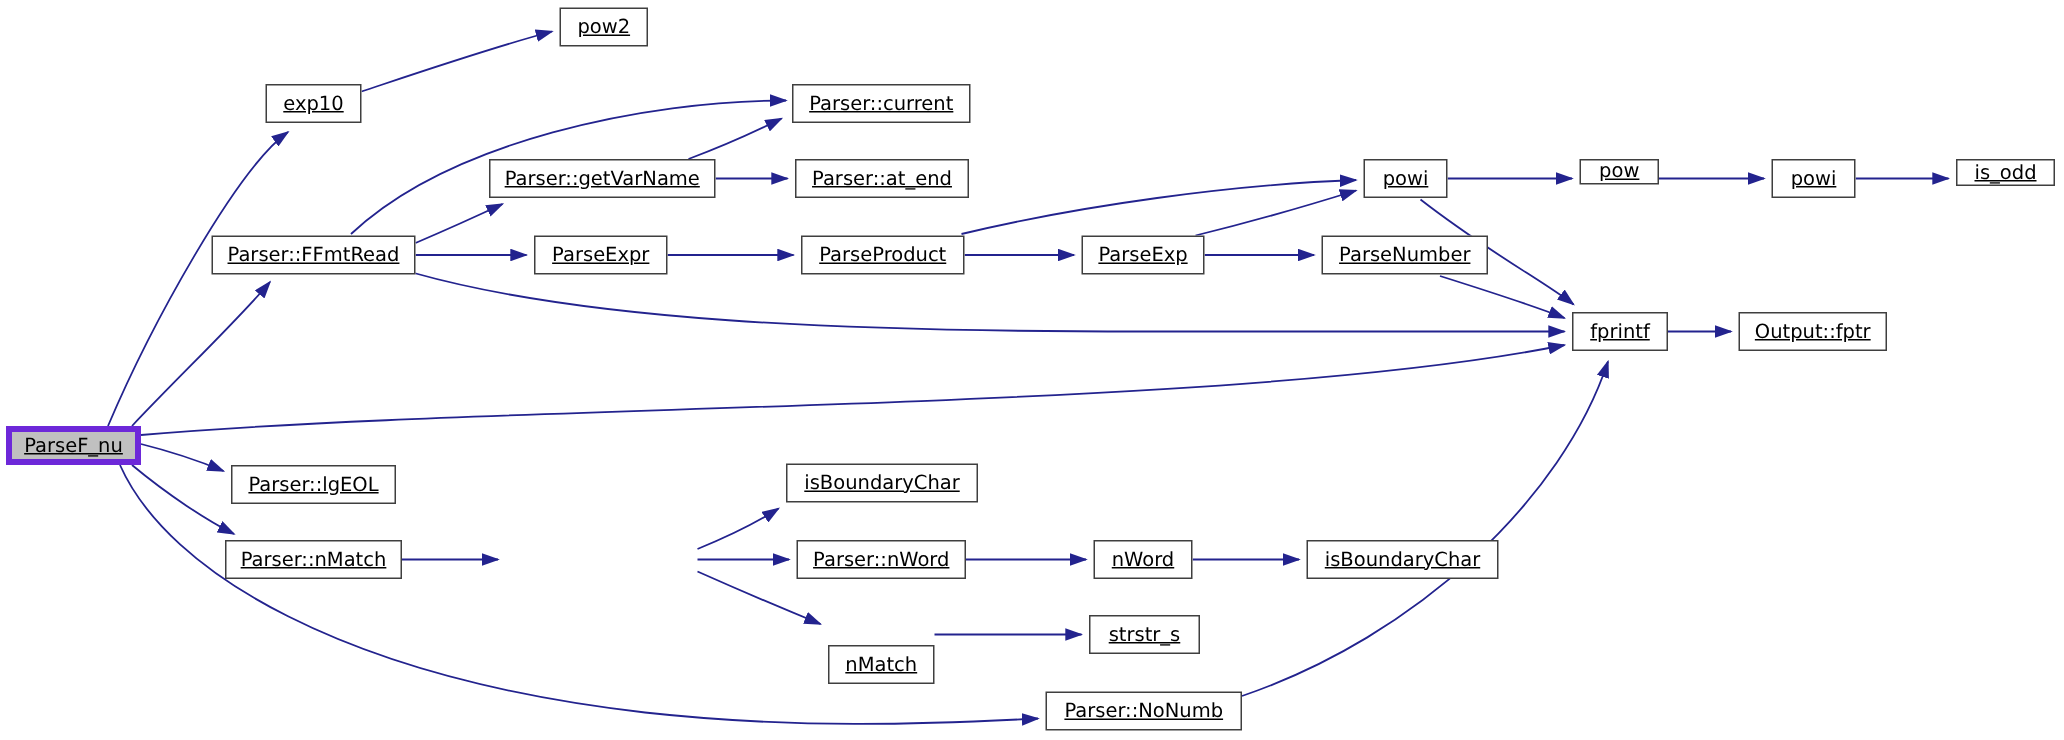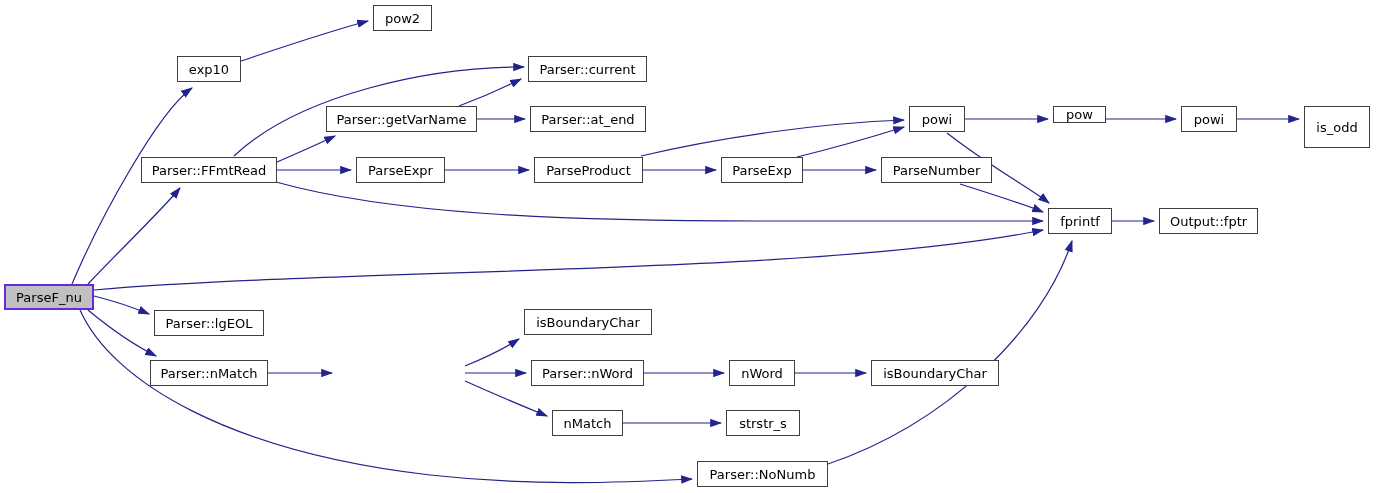--- a/index.html
+++ b/index.html
@@ -17,24 +17,25 @@
     background:#ffffff;
     border:1px solid #3f3f3f;
     color:#000000;
     font-size:13px;
     line-height:1;
     display:flex;
     align-items:center;
     justify-content:center;
     white-space:nowrap;
     cursor:pointer;
+    text-decoration:underline;
   }
   .node.root{
     background:#c0c0c0;
-    border:2px solid #6d28d9;
+    border:4px solid #6d28d9;
     cursor:default;
   }
 </style>
 </head>
 <body>
 
 <div class="canvas">
 
   <svg class="edges" width="1376" height="493" viewBox="0 0 1376 493" fill="none" stroke="#23238E" stroke-width="1.2">
     <defs>
@@ -77,32 +78,32 @@
   </svg>
 
   <div class="node" style="left:373px;top:5px;width:59px;height:26px">pow2</div>
   <div class="node" style="left:177px;top:56px;width:64px;height:26px">exp10</div>
   <div class="node" style="left:528px;top:56px;width:119px;height:26px">Parser::current</div>
   <div class="node" style="left:530px;top:106px;width:116px;height:26px">Parser::at_end</div>
   <div class="node" style="left:326px;top:106px;width:151px;height:26px">Parser::getVarName</div>
   <div class="node" style="left:909px;top:106px;width:56px;height:26px">powi</div>
   <div class="node" style="left:1053px;top:106px;width:53px;height:17px">pow</div>
   <div class="node" style="left:1181px;top:106px;width:56px;height:26px">powi</div>
-  <div class="node" style="left:1304px;top:106px;width:66px;height:42px">is_odd</div>
+  <div class="node" style="left:1304px;top:106px;width:66px;height:18px">is_odd</div>
   <div class="node" style="left:141px;top:157px;width:136px;height:26px">Parser::FFmtRead</div>
   <div class="node" style="left:356px;top:157px;width:89px;height:26px">ParseExpr</div>
   <div class="node" style="left:534px;top:157px;width:109px;height:26px">ParseProduct</div>
   <div class="node" style="left:721px;top:157px;width:82px;height:26px">ParseExp</div>
   <div class="node" style="left:881px;top:157px;width:111px;height:26px">ParseNumber</div>
   <div class="node" style="left:1048px;top:208px;width:64px;height:26px">fprintf</div>
   <div class="node" style="left:1159px;top:208px;width:99px;height:26px">Output::fptr</div>
   <div class="node root" style="left:4px;top:284px;width:90px;height:26px">ParseF_nu</div>
   <div class="node" style="left:150px;top:360px;width:118px;height:26px">Parser::nMatch</div>
   <div class="node" style="left:154px;top:310px;width:110px;height:26px">Parser::lgEOL</div>
   <div class="node" style="left:524px;top:309px;width:128px;height:26px">isBoundaryChar</div>
   <div class="node" style="left:531px;top:360px;width:113px;height:26px">Parser::nWord</div>
   <div class="node" style="left:729px;top:360px;width:66px;height:26px">nWord</div>
   <div class="node" style="left:871px;top:360px;width:128px;height:26px">isBoundaryChar</div>
-  <div class="node" style="left:552px;top:410px;width:71px;height:26px">nMatch</div>
+  <div class="node" style="left:552px;top:430px;width:71px;height:26px">nMatch</div>
   <div class="node" style="left:726px;top:410px;width:74px;height:26px">strstr_s</div>
   <div class="node" style="left:697px;top:461px;width:131px;height:26px">Parser::NoNumb</div>
 
 </div>
 
 </body></html>

